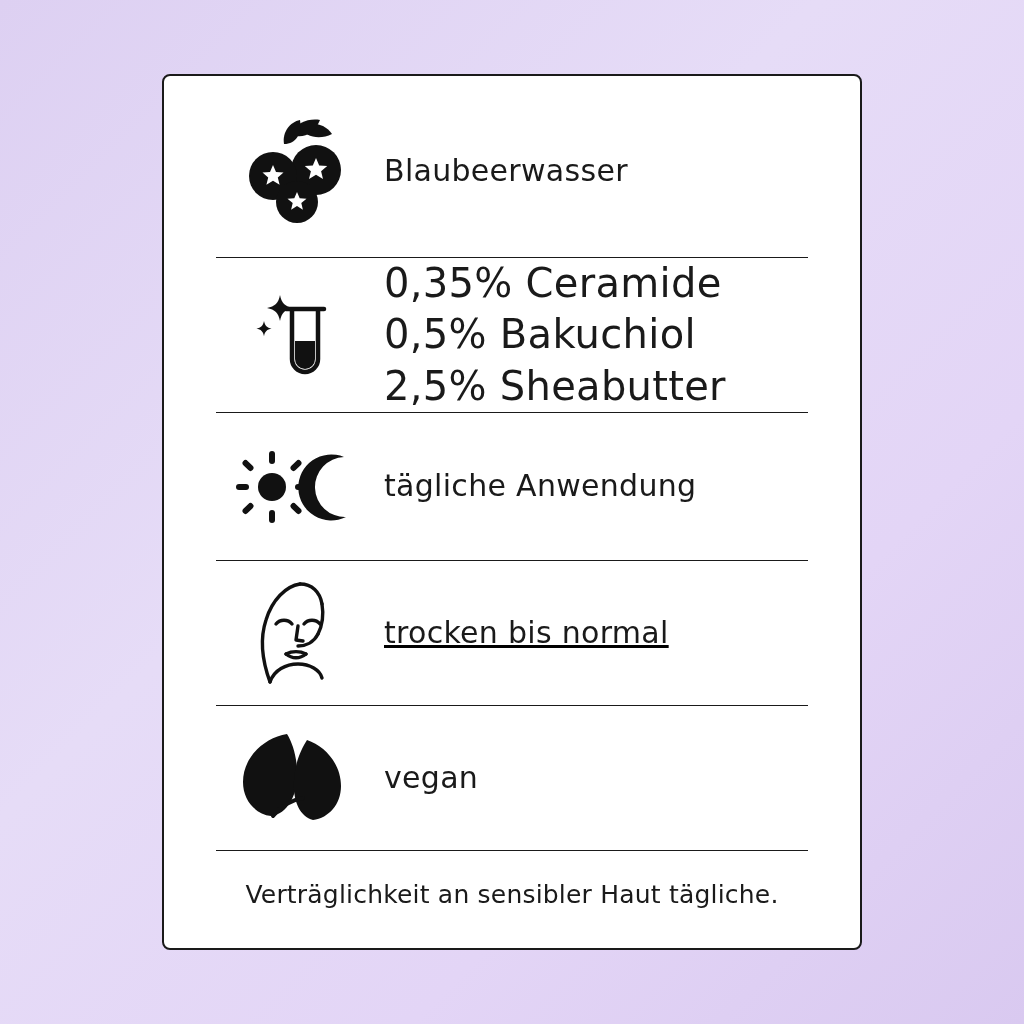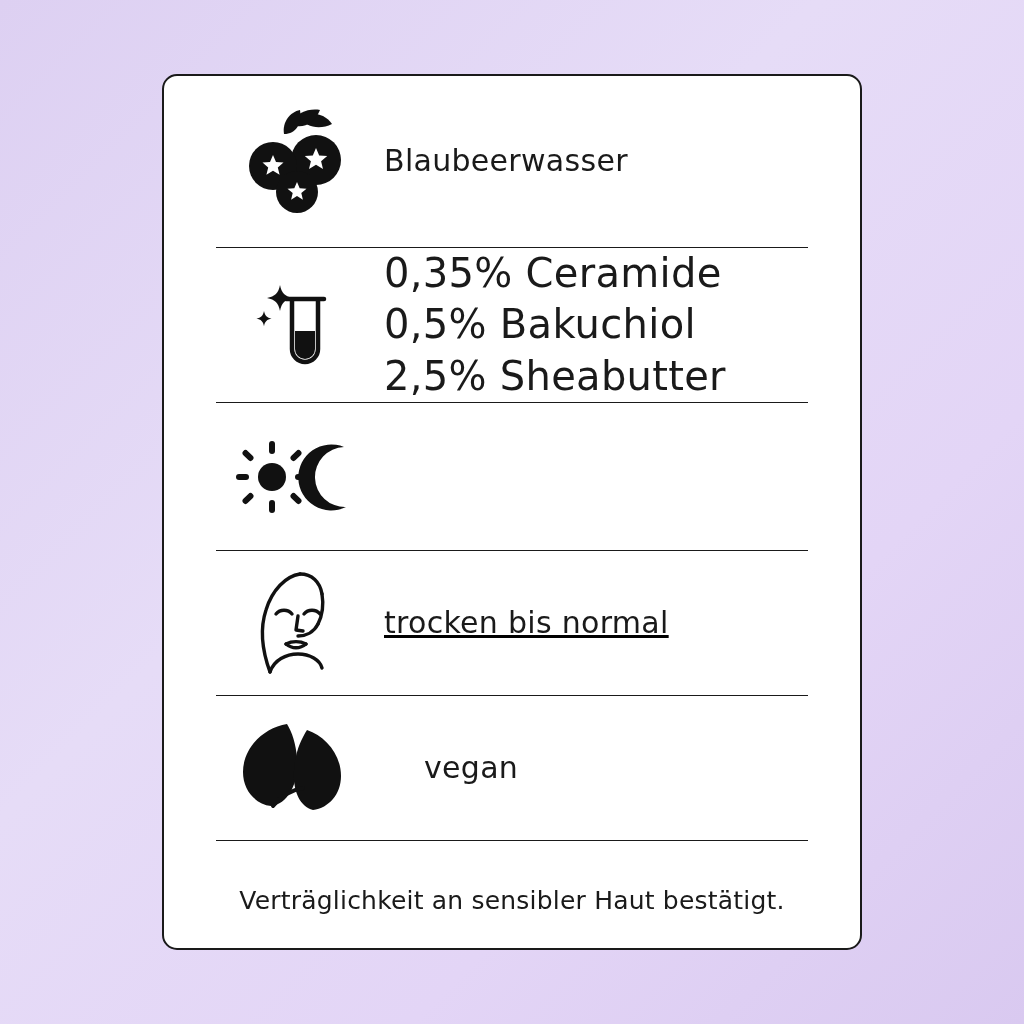--- a/index.html
+++ b/index.html
@@ -24,23 +24,23 @@
   }
 
   .card {
     position: absolute;
     left: 162px;
     top: 74px;
     width: 700px;
     height: 876px;
     background: #ffffff;
     border: 2px solid #1a1a1a;
-    border-radius: 15px;
+    border-radius: 8px;
     box-sizing: border-box;
-    padding: 0 52px;
+    padding: 10px 52px;
     display: flex;
     flex-direction: column;
   }
 
   .rows {
     display: flex;
     flex-direction: column;
     flex: 1 1 auto;
   }
 
@@ -48,21 +48,21 @@
     display: flex;
     align-items: center;
     border-bottom: 1.6px solid #1a1a1a;
     box-sizing: border-box;
   }
 
   .row.r1 { height: 172px; border-bottom: 1.6px solid #1a1a1a; }
   .row.r2 { height: 155px; }
   .row.r3 { height: 148px; }
   .row.r4 { height: 145px; text-decoration: underline; }
-  .row.r5 { height: 145px; gap: 40px; }
+  .row.r5 { height: 145px; }
 
   .icon-cell {
     width: 160px;
     min-width: 160px;
     display: flex;
     align-items: center;
     justify-content: center;
   }
 
   .text-cell {
@@ -162,20 +162,23 @@
               <rect x="59" y="39" width="13" height="6" rx="3"></rect>
               <rect x="9" y="14" width="6" height="13" rx="3" transform="rotate(-45 12 20.5)"></rect>
               <rect x="57" y="14" width="6" height="13" rx="3" transform="rotate(45 60 20.5)"></rect>
               <rect x="9" y="57" width="6" height="13" rx="3" transform="rotate(45 12 63.5)"></rect>
               <rect x="57" y="57" width="6" height="13" rx="3" transform="rotate(-45 60 63.5)"></rect>
             </g>
 
             <path d="M108 12 a33 33 0 1 0 2 60 a27 27 0 0 1 -2 -60 Z" fill="#111"></path>
           </svg>
         </div>
+        <div class="text-cell">
+          <div class="label">tägliche Anwendung</div>
+        </div>
       </div>
 
       <div class="row r4">
         <div class="icon-cell">
           <svg width="96" height="110" viewBox="0 0 96 110" fill="none" stroke="#111" stroke-width="3.4" stroke-linecap="round" stroke-linejoin="round">
             <path d="M22 104 C26 92 38 86 50 86 C62 86 72 92 74 100"></path>
             <path d="M22 104 C14 82 12 60 18 42 C24 22 38 8 52 6"></path>
             <path d="M52 6 C64 6 72 14 74 26"></path>
             <path d="M74 26 C76 38 74 48 70 56"></path>
             <path d="M70 56 C66 64 58 68 50 68"></path>
@@ -200,17 +203,17 @@
           </svg>
         </div>
         <div class="text-cell">
           <div class="label">vegan</div>
         </div>
       </div>
 
     </div>
 
     <div class="footer">
-      <div class="footer-text">Verträglichkeit an sensibler Haut bestätigt.</div>
+      <div class="footer-text">Verträglichkeit an sensibler Haut tägliche.</div>
     </div>
 
   </div>
 </div>
 
 </body></html>

